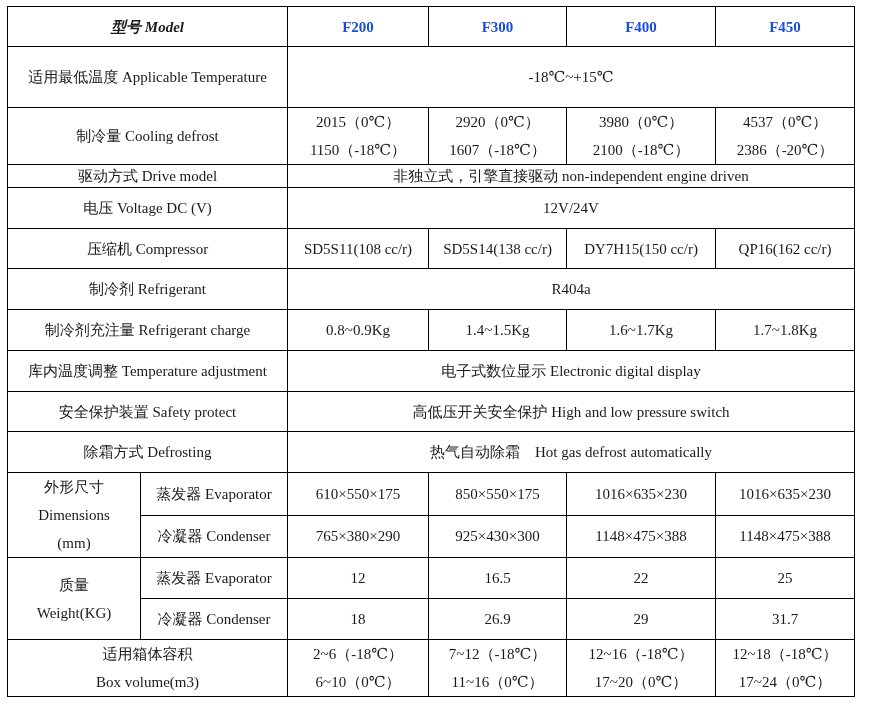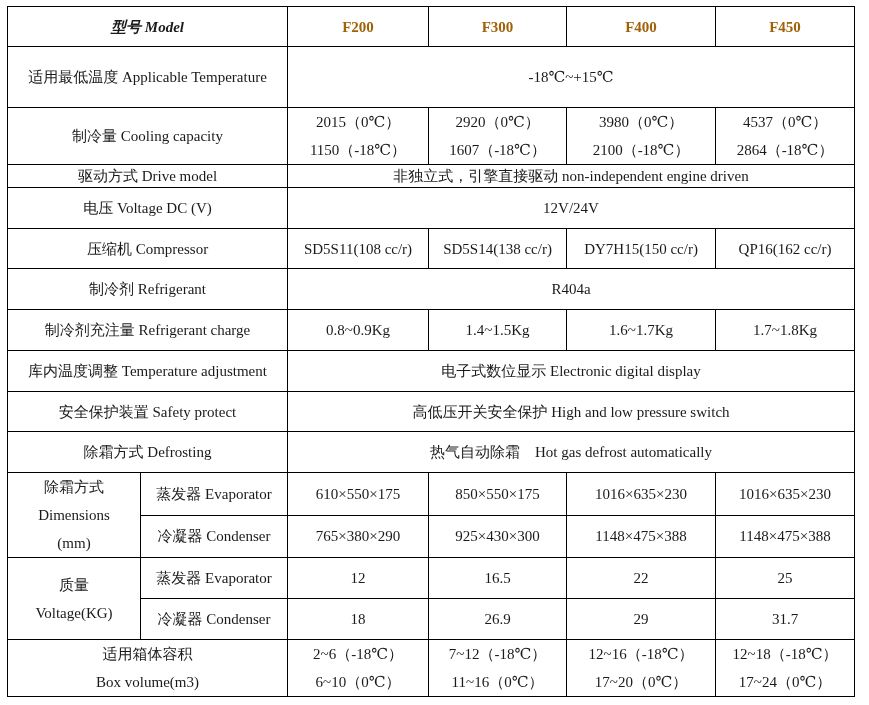--- a/index.html
+++ b/index.html
@@ -15,21 +15,21 @@
     border: 1px solid #000;
     text-align: center;
     vertical-align: middle;
     font-size: 15px;
     padding: 0 2px;
     line-height: 20px;
     white-space: nowrap;
     overflow: hidden;
   }
   td.hdr { font-weight: bold; font-size: 16px; font-style: italic; }
-  td.model { color: #a16207; font-weight: bold; font-size: 16px; }
+  td.model { color: #1d4ed8; font-weight: bold; font-size: 16px; }
   .two-line span { display: block; line-height: 28px; }
   .dim-label span { display: block; line-height: 28px; }
 </style>
 </head>
 <body>
 
 <table class="spec">
   <colgroup>
     <col style="width:133px">
     <col style="width:147px">
@@ -47,36 +47,36 @@
     <td class="model">F400</td>
     <td class="model">F450</td>
   </tr>
 
   <tr style="height:61px">
     <td colspan="2">适用最低温度 Applicable Temperature</td>
     <td colspan="4">-18℃~+15℃</td>
   </tr>
 
   <tr style="height:57px">
-    <td colspan="2">制冷量  Cooling capacity</td>
+    <td colspan="2">制冷量  Cooling defrost</td>
     <td class="two-line">
           <span>2015（0℃）</span>
           <span>1150（-18℃）</span>
         </td>
     <td class="two-line">
           <span>2920（0℃）</span>
           <span>1607（-18℃）</span>
         </td>
     <td class="two-line">
           <span>3980（0℃）</span>
           <span>2100（-18℃）</span>
         </td>
     <td class="two-line">
           <span>4537（0℃）</span>
-          <span>2864（-18℃）</span>
+          <span>2386（-20℃）</span>
         </td>
   </tr>
 
   <tr style="height:23px">
     <td colspan="2">驱动方式  Drive model</td>
     <td colspan="4">非独立式，引擎直接驱动 non-independent engine driven</td>
   </tr>
 
   <tr style="height:41px">
     <td colspan="2">电压  Voltage DC (V)</td>
@@ -114,42 +114,42 @@
     <td colspan="4">高低压开关安全保护 High and low pressure switch</td>
   </tr>
 
   <tr style="height:41px">
     <td colspan="2">除霜方式 Defrosting</td>
     <td colspan="4" style="white-space:pre">热气自动除霜    Hot gas defrost automatically</td>
   </tr>
 
   <tr style="height:41px">
     <td rowspan="2" class="dim-label">
-          <span>除霜方式</span>
+          <span>外形尺寸</span>
           <span>Dimensions</span>
           <span>(mm)</span>
         </td>
     <td>蒸发器 Evaporator</td>
     <td>610×550×175</td>
     <td>850×550×175</td>
     <td>1016×635×230</td>
     <td>1016×635×230</td>
   </tr>
   <tr style="height:41px">
     <td>冷凝器 Condenser</td>
     <td>765×380×290</td>
     <td>925×430×300</td>
     <td>1148×475×388</td>
     <td>1148×475×388</td>
   </tr>
 
   <tr style="height:41px">
     <td rowspan="2" class="dim-label">
           <span>质量</span>
-          <span>Voltage(KG)</span>
+          <span>Weight(KG)</span>
         </td>
     <td>蒸发器 Evaporator</td>
     <td>12</td>
     <td>16.5</td>
     <td>22</td>
     <td>25</td>
   </tr>
   <tr style="height:41px">
     <td>冷凝器 Condenser</td>
     <td>18</td>

